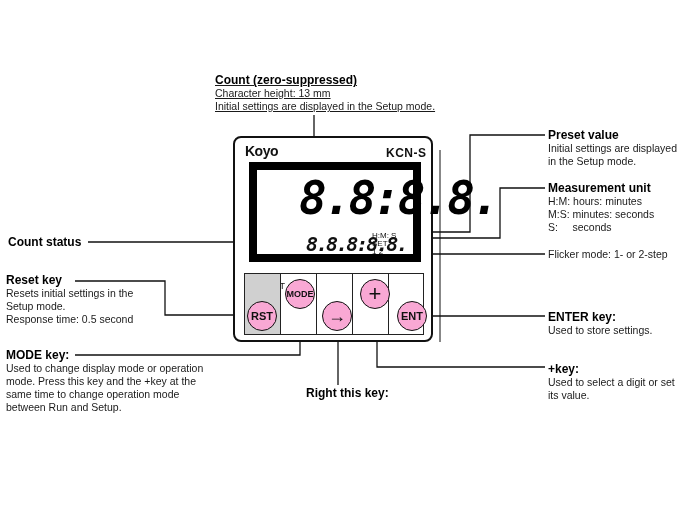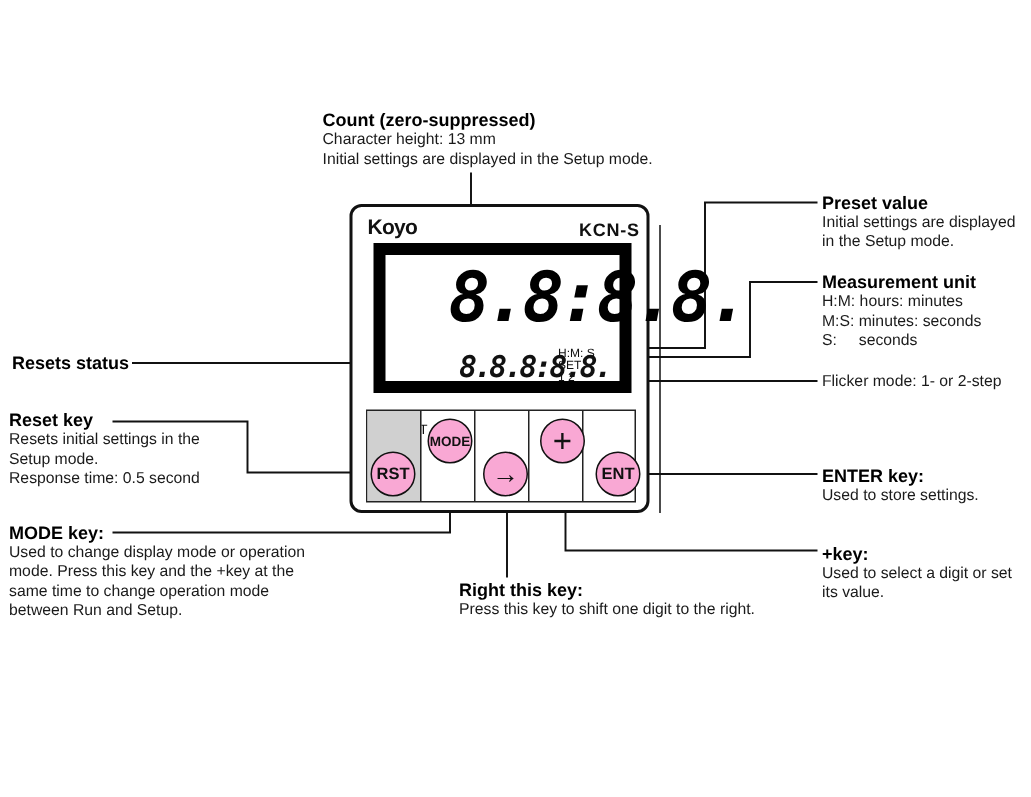--- a/index.html
+++ b/index.html
@@ -64,56 +64,55 @@
   <div class="kcell" style="left:36px;width:36px;"></div>
   <div class="kcell" style="left:72px;width:36px;"></div>
   <div class="kcell" style="left:108px;width:36px;"></div>
 </div>
 <div class="key" style="left:247px;top:301px;">RST</div>
 <div class="key" style="left:285px;top:279px;font-size:9px;">MODE</div>
 <div class="key" style="left:322px;top:301px;font-size:18px;font-weight:normal;">→</div>
 <div class="key" style="left:360px;top:279px;font-size:22px;font-weight:normal;">+</div>
 <div class="key" style="left:397px;top:301px;">ENT</div>
 
-<div class="lbl" style="left:215px;top:73px;">
+<div class="lbl" style="left:215px;top:73px;text-decoration:underline;">
   <b>Count (zero-suppressed)</b>
   <div>Character height: 13 mm</div>
   <div>Initial settings are displayed in the Setup mode.</div>
 </div>
 <div class="lbl" style="left:548px;top:128px;">
   <b>Preset value</b>
   <div>Initial settings are displayed</div>
   <div>in the Setup mode.</div>
 </div>
 <div class="lbl" style="left:548px;top:181px;">
   <b>Measurement unit</b>
   <div>H:M: hours: minutes</div>
   <div>M:S: minutes: seconds</div>
   <div style="white-space:pre">S:     seconds</div>
 </div>
 <div class="lbl" style="left:548px;top:248px;">Flicker mode: 1- or 2-step</div>
 <div class="lbl" style="left:8px;top:235px;">
-  <b>Resets status</b>
+  <b>Count status</b>
 </div>
 <div class="lbl" style="left:6px;top:273px;">
   <b>Reset key</b>
   <div>Resets initial settings in the</div>
   <div>Setup mode.</div>
   <div>Response time: 0.5 second</div>
 </div>
 <div class="lbl" style="left:6px;top:348px;">
   <b>MODE key:</b>
   <div>Used to change display mode or operation</div>
   <div>mode. Press this key and the +key at the</div>
   <div>same time to change operation mode</div>
   <div>between Run and Setup.</div>
 </div>
 <div class="lbl" style="left:306px;top:386px;">
   <b>Right this key:</b>
-  <div>Press this key to shift one digit to the right.</div>
 </div>
 <div class="lbl" style="left:548px;top:310px;">
   <b>ENTER key:</b>
   <div>Used to store settings.</div>
 </div>
 <div class="lbl" style="left:548px;top:362px;">
   <b>+key:</b>
   <div>Used to select a digit or set</div>
   <div>its value.</div>
 </div>

